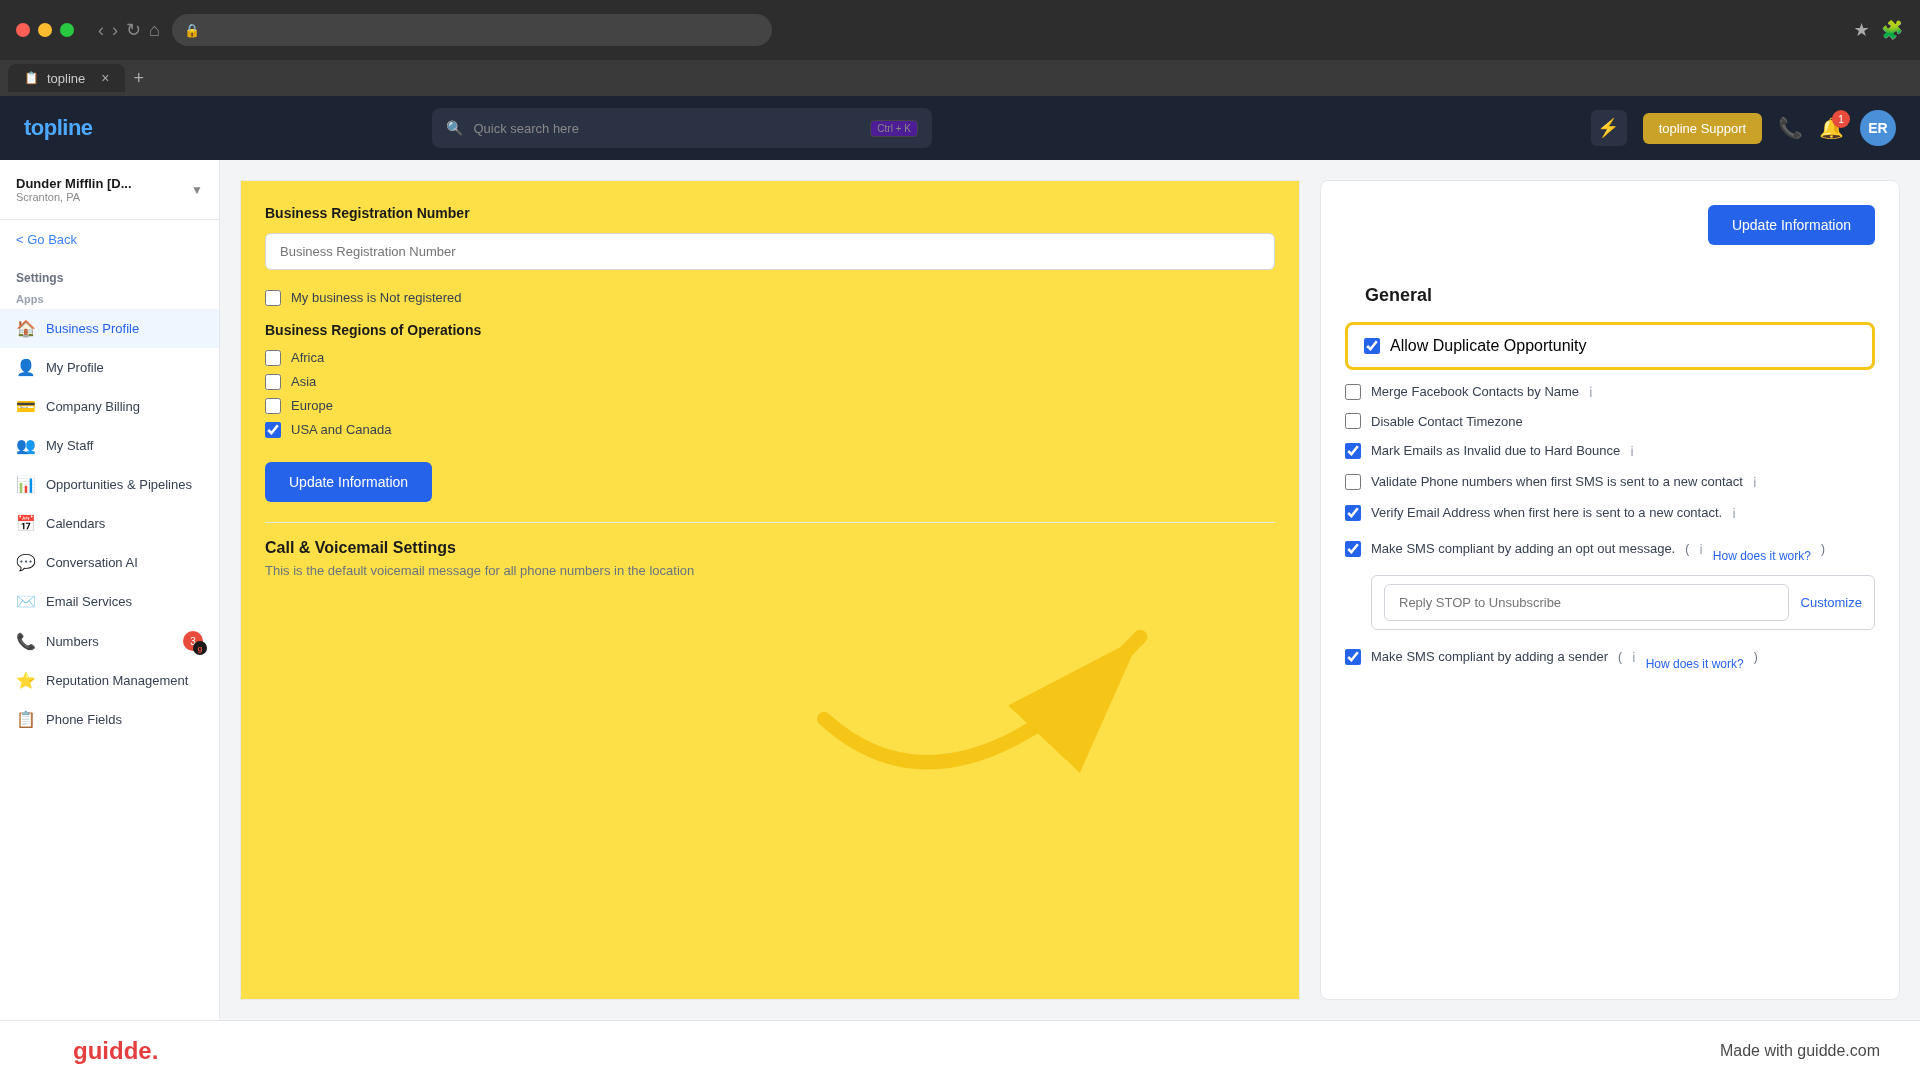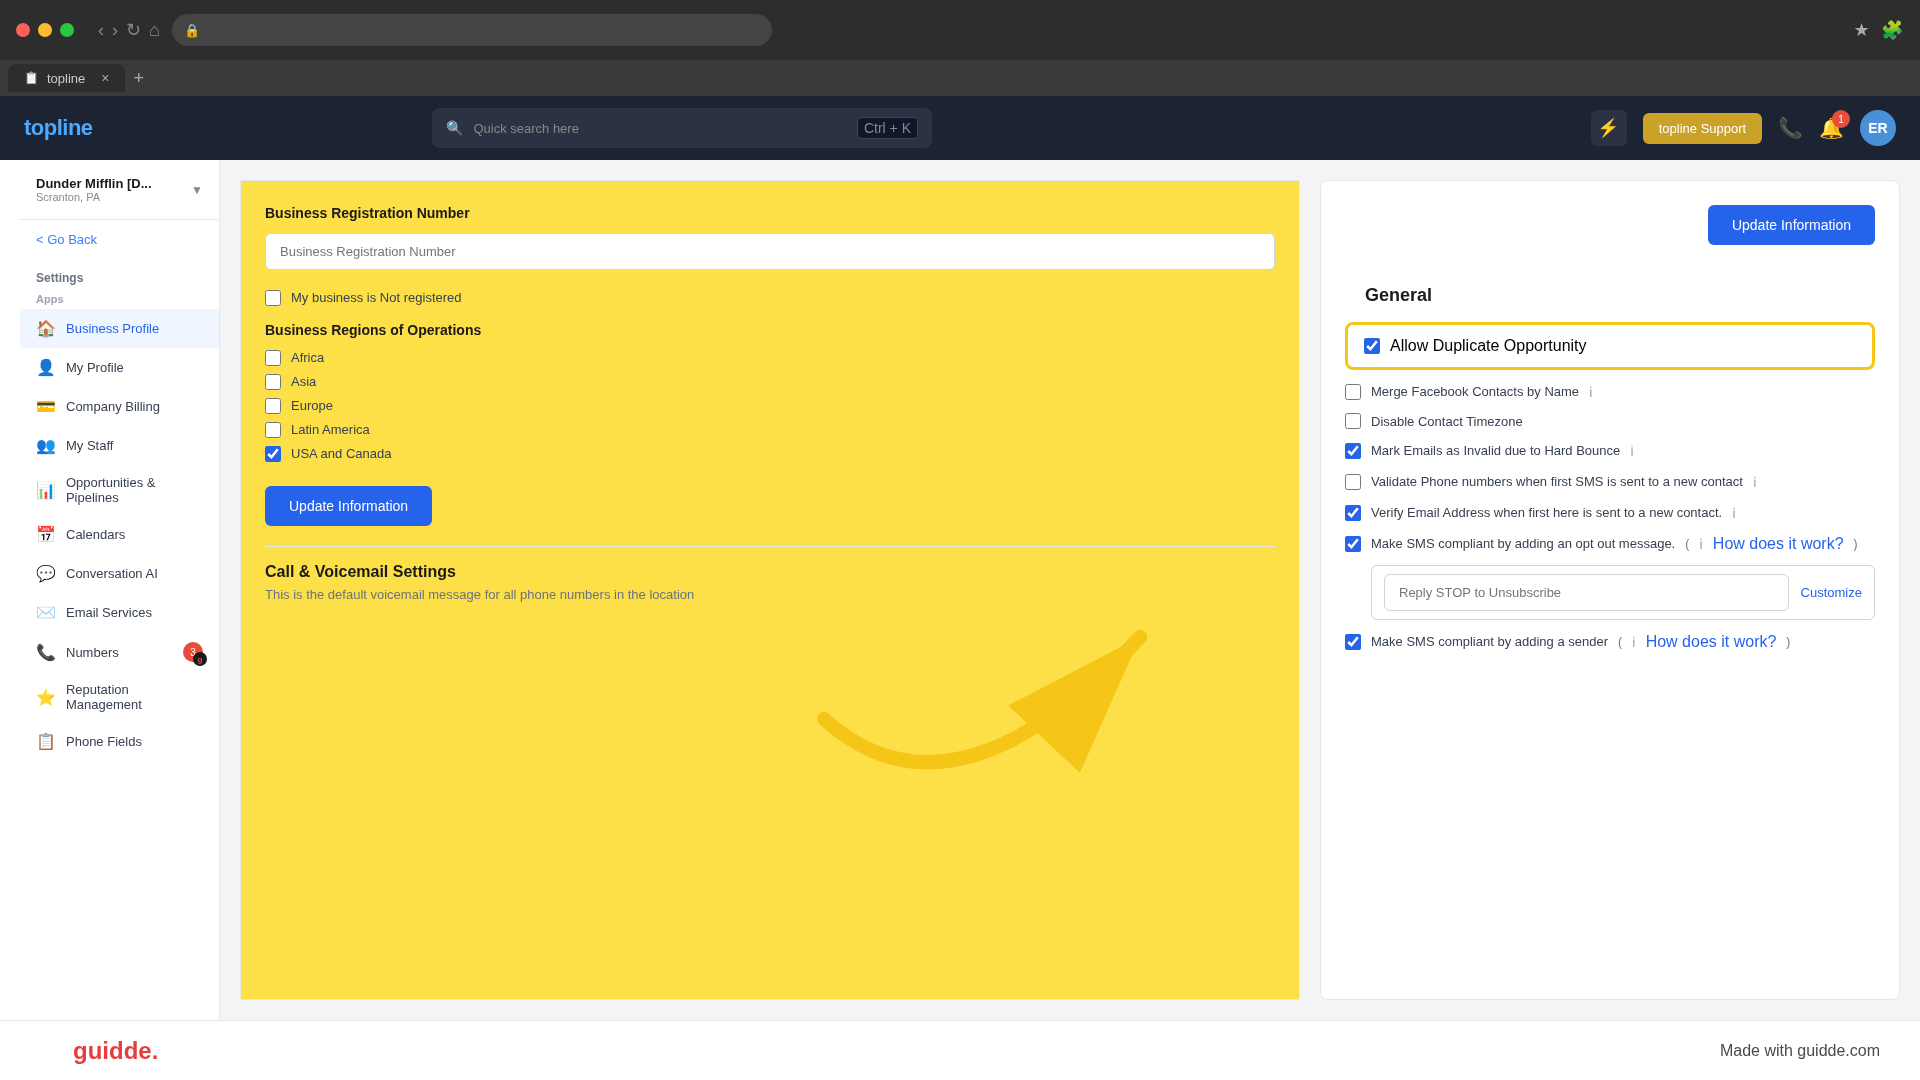--- a/index.html
+++ b/index.html
@@ -84,25 +84,25 @@
       height: 40px;
       display: flex;
       align-items: center;
       padding: 0 14px;
       gap: 10px;
       color: #888;
       font-size: 14px;
     }
     .search-shortcut {
       margin-left: auto;
-      background: #0f172a;
+      background: #4c1d95;
       border: 1px solid #444;
       border-radius: 4px;
       padding: 2px 6px;
-      font-size: 14px;
+      font-size: 10px;
       color: #888;
     }
     .nav-actions { display: flex; align-items: center; gap: 16px; margin-left: auto; }
     .support-btn {
       background: #c9a227;
       color: #fff;
       border: none;
       border-radius: 6px;
       padding: 8px 16px;
       font-size: 13px;
@@ -156,21 +156,20 @@
     }
 
     
     .sidebar {
       width: 220px;
       background: #fff;
       border-right: 1px solid #e5e7eb;
       display: flex;
       flex-direction: column;
       flex-shrink: 0;
-      padding-left: 20px;
     }
     .sidebar-org {
       padding: 16px;
       border-bottom: 1px solid #e5e7eb;
       display: flex;
       align-items: center;
       gap: 8px;
       cursor: pointer;
     }
     .org-name { font-size: 13px; font-weight: 600; color: #1a1a1a; }
@@ -312,21 +311,21 @@
       align-items: center;
       gap: 10px;
       margin: 12px 0;
       font-size: 13px;
       color: #374151;
     }
     .general-item input[type="checkbox"] { width: 16px; height: 16px; accent-color: #2563eb; }
 
     .info-icon { color: #9ca3af; font-size: 14px; }
 
-    .how-link { color: #2563eb; font-size: 16px; cursor: pointer; }
+    .how-link { color: #2563eb; font-size: 12px; cursor: pointer; margin-top: 15px; }
 
     .reply-stop-input {
       border: 1px solid #d1d5db;
       border-radius: 6px;
       padding: 10px 14px;
       font-size: 13px;
       color: #9ca3af;
       flex: 1;
       outline: none;
     }
@@ -539,24 +538,20 @@
           </div>
           <div class="checkbox-row">
             <input type="checkbox" style="">
             <span>Asia</span>
           </div>
           <div class="checkbox-row">
             <input type="checkbox" style="">
             <span>Europe</span>
           </div>
           <div class="checkbox-row">
-            <input type="checkbox" style="">
-            <span>Latin America</span>
-          </div>
-          <div class="checkbox-row">
             <input type="checkbox" checked="" style="">
             <span>USA and Canada</span>
           </div>
 
           <button class="update-btn">Update Information</button>
 
           <div class="voicemail-section">
             <div class="voicemail-title">Call &amp; Voicemail Settings</div>
             <div class="voicemail-desc">This is the default voicemail message for all phone numbers in the location</div>
           </div>

